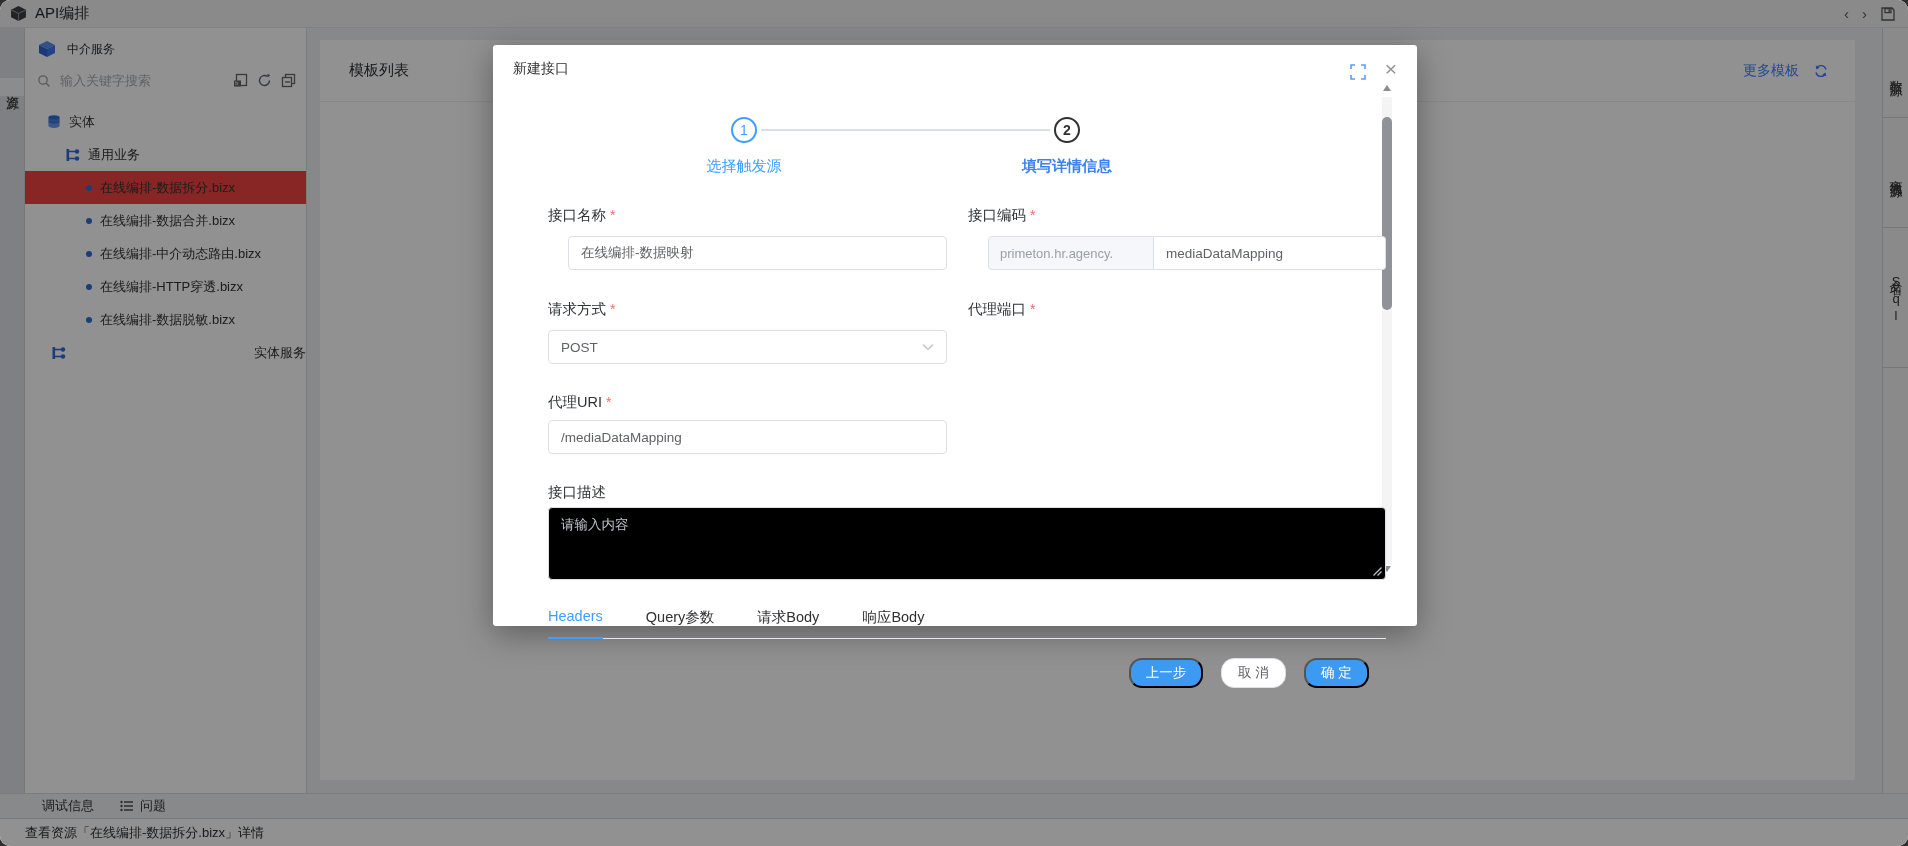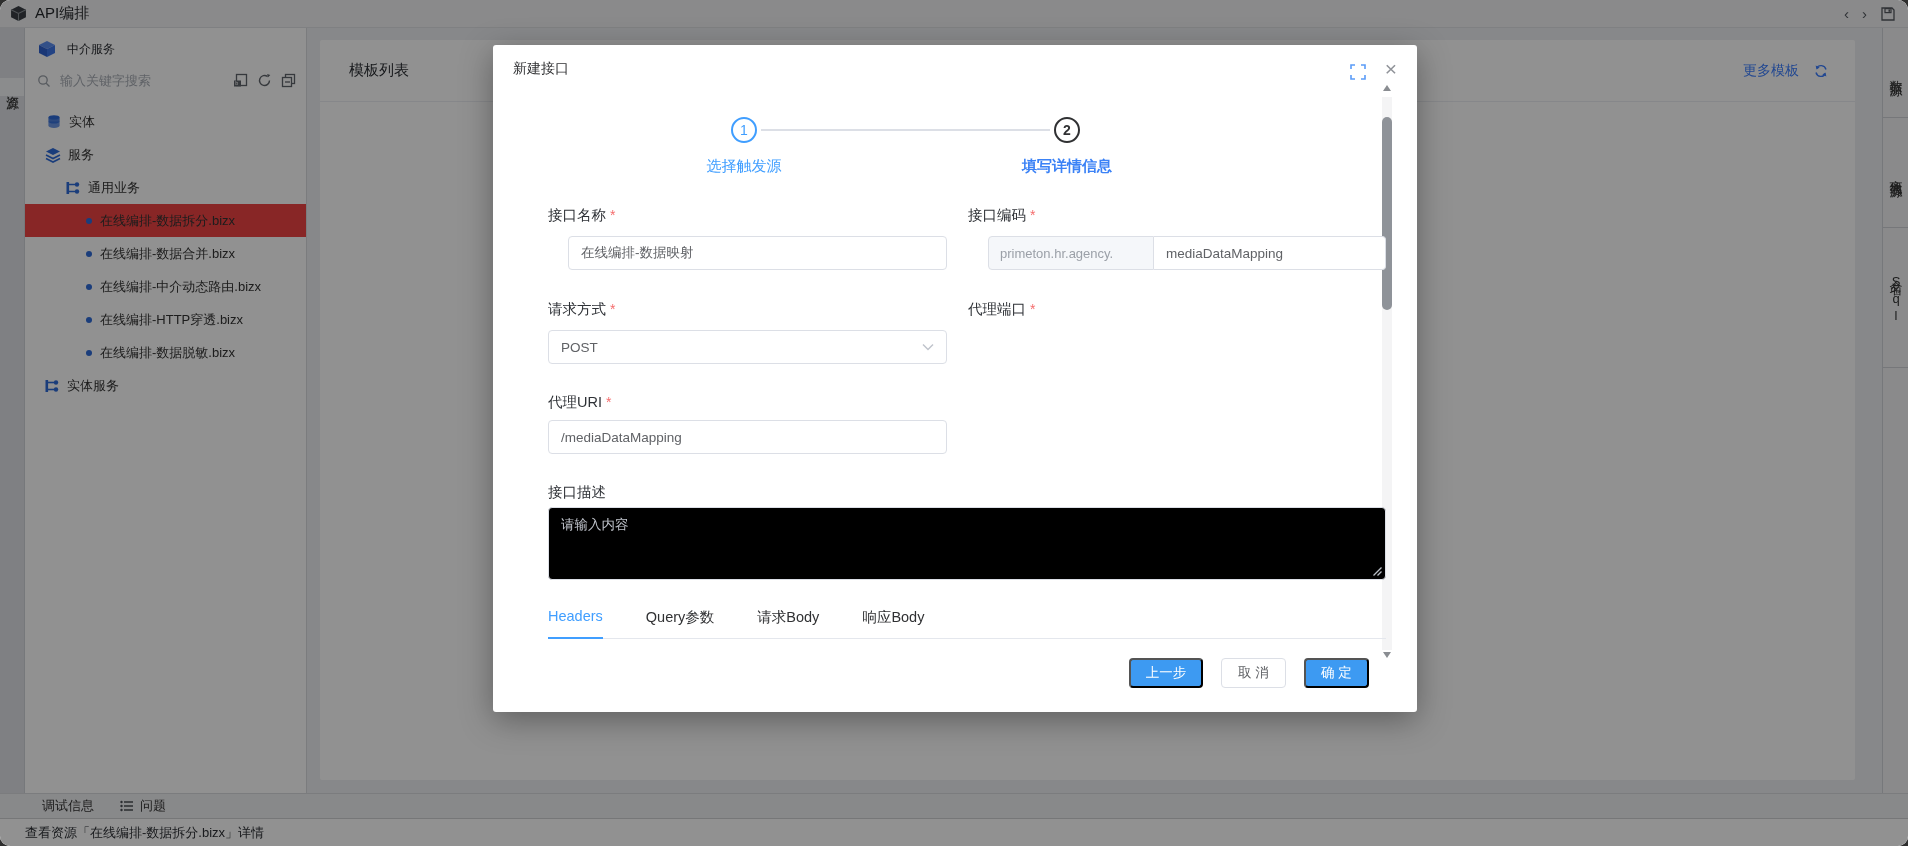--- a/index.html
+++ b/index.html
@@ -53,21 +53,21 @@
   .tree { margin-top:10px; font-size:13px; color:#333; }
   .tree-row { height:33px; display:flex; align-items:center; cursor:default; }
   .tree-row.selected { background:#ef4444; }
   .caret-down {
     width:0; height:0; border-left:4px solid transparent; border-right:4px solid transparent;
     border-top:5px solid #5f6artifact; border-top-color:#5f646b; flex:0 0 auto;
   }
   .t-l1.with-caret { padding-left:5px; } .t-l1.with-caret .caret-down { margin-right:7px; }
   .t-l1.no-caret { padding-left:21px; }
   .t-l2.with-caret { padding-left:27px; } .t-l2.with-caret .caret-down { margin-right:5px; }
-  .t-l2.no-caret { padding-left:19px; }
+  .t-l2.no-caret { padding-left:26px;justify-content:space-between; }
   .t-leaf { padding-left:61px; }
   .ticon { width:16px; height:16px; margin-right:7px; flex:0 0 auto; }
   .leaf-dot { width:6px; height:6px; border-radius:50%; background:#2f6bd8; margin-right:8px; flex:0 0 auto; }
 
   
   .main { flex:1; background:#edeff2; padding:12px 27px 13px 13px; min-width:0; }
   .card { background:#fff; height:740px; border-radius:2px; }
   .card-header {
     height:62px; display:flex; align-items:center; padding:0 26px 0 29px;
     border-bottom:1px solid #eceef2;
@@ -90,21 +90,21 @@
   .bottom-tab { display:flex; align-items:center; gap:6px; cursor:pointer; }
   .statusbar {
     position:absolute; left:0; right:0; bottom:0; height:28px;
     background:#ffffff; border-top:1px solid #cfd1d4;
     display:flex; align-items:center; padding-left:25px; font-size:13px; color:#2e3136;
   }
 
   
   .overlay { position:absolute; inset:0; background:rgba(0,0,0,0.43); }
   .modal {
-    position:absolute; left:493px; top:45px; width:924px; height:667px;
+    position:absolute; left:493px; top:45px; width:924px; height:581px;
     background:#fff; border-radius:3px; box-shadow:0 8px 32px rgba(0,0,0,0.35);
   }
   .modal-title { position:absolute; left:20px; top:15px; font-size:14px; color:#303133; }
   .fullscreen-btn { position:absolute; right:51px; top:19px; width:16px; height:16px; cursor:pointer; }
   .close-btn { position:absolute; right:20px; top:10px; font-size:21px; color:#909399; cursor:pointer; line-height:1.3; }
 
   
   .m-scroll-track { position:absolute; right:25px; top:52px; bottom:62px; width:10px; background:#f4f4f5; }
   .m-scroll-up, .m-scroll-down { position:absolute; right:25px; width:10px; height:10px; display:flex; justify-content:center; }
   .m-scroll-up { top:40px; }
@@ -166,21 +166,21 @@
   }
   .m-tab { position:relative; font-size:14.5px; color:#303133; cursor:pointer; }
   .m-tab.active { color:#409eff; }
   .m-tab.active::after {
     content:""; position:absolute; left:0; bottom:-12px; width:100%; height:2px; background:#409eff;
   }
 
   
   .m-footer { position:absolute; right:48px; top:613px; display:flex; gap:18px; }
   .btn {
-    height:30px; border-radius:4px; font-size:13.5px; display:flex; align-items:center;
+    height:30px; border-radius:13px; font-size:13.5px; display:flex; align-items:center;
     justify-content:center; cursor:pointer; white-space:nowrap;
   }
   .btn-primary { background:#3d9af2; color:#fff; }
   .btn-prev { width:74px; }
   .btn-ok { width:65px; }
   .btn-plain { width:65px; background:#fff; border:1px solid #dcdfe6; color:#606266; }
 </style>
 </head>
 <body>
 
@@ -250,29 +250,20 @@
         <div class="tree">
           <div class="tree-row t-l1 no-caret">
             <svg class="ticon" viewBox="0 0 16 16">
               <ellipse cx="8" cy="3.4" rx="5.6" ry="2.2" fill="#2f6bd8"></ellipse>
               <path d="M2.4 3.4 v4 c0 1.2 2.5 2.2 5.6 2.2 s5.6 -1 5.6 -2.2 v-4" fill="#2f6bd8" opacity=".85"></path>
               <path d="M2.4 7.4 v4.4 c0 1.2 2.5 2.2 5.6 2.2 s5.6 -1 5.6 -2.2 v-4.4" fill="#2f6bd8" opacity=".7"></path>
             </svg>
             <span>实体</span>
           </div>
 
-          <div class="tree-row t-l1 with-caret">
-            <span class="caret-down"></span>
-            <svg class="ticon" viewBox="0 0 16 16">
-              <polygon points="8,1 15,4.5 8,8 1,4.5" fill="#2f6bd8"></polygon>
-              <polyline points="1,8 8,11.5 15,8" fill="none" stroke="#2f6bd8" stroke-width="1.6"></polyline>
-              <polyline points="1,11.5 8,15 15,11.5" fill="none" stroke="#2f6bd8" stroke-width="1.6"></polyline>
-            </svg>
-            <span>服务</span>
-          </div>
 
           <div class="tree-row t-l2 with-caret">
             <span class="caret-down"></span>
             <svg class="ticon" viewBox="0 0 16 16">
               <rect x="1.5" y="2" width="2.6" height="12" fill="#2f6bd8"></rect>
               <line x1="4" y1="4.5" x2="10" y2="4.5" stroke="#2f6bd8" stroke-width="1.6"></line>
               <line x1="4" y1="11.5" x2="10" y2="11.5" stroke="#2f6bd8" stroke-width="1.6"></line>
               <circle cx="12" cy="4.5" r="2.2" fill="#2f6bd8"></circle>
               <circle cx="12" cy="11.5" r="2.2" fill="#2f6bd8"></circle>
             </svg>

